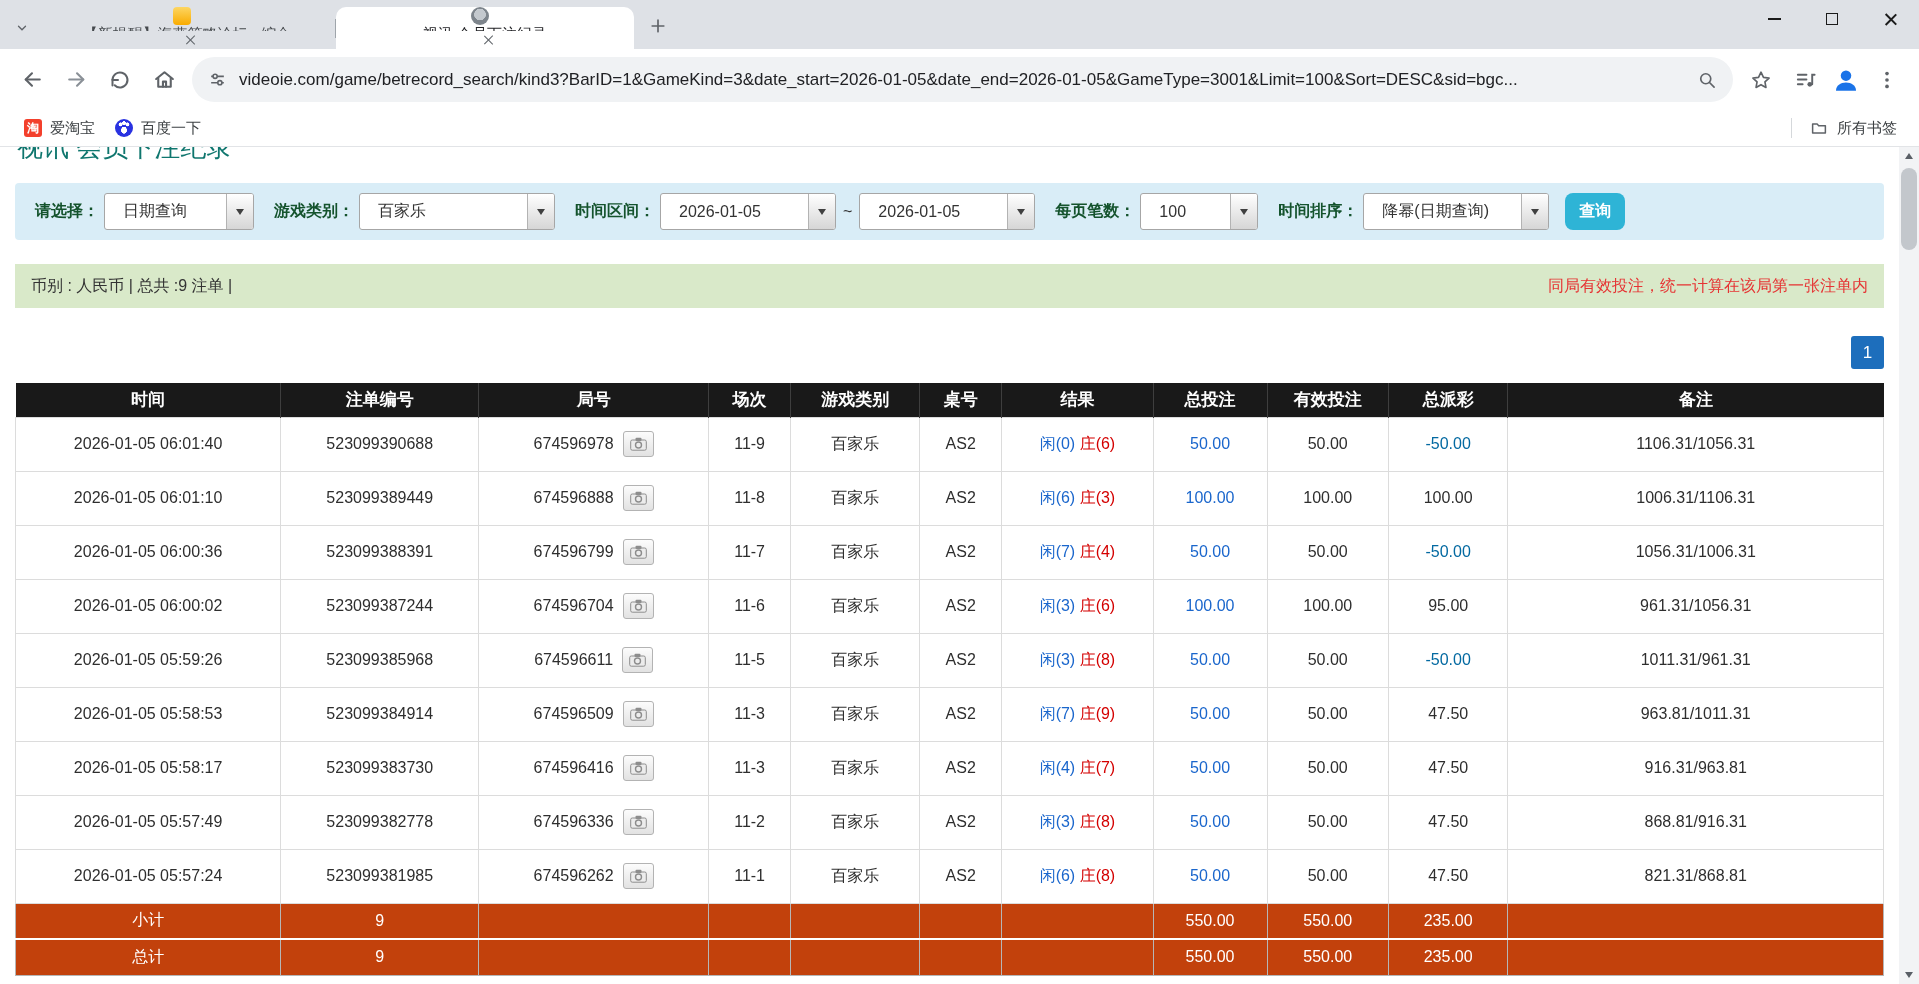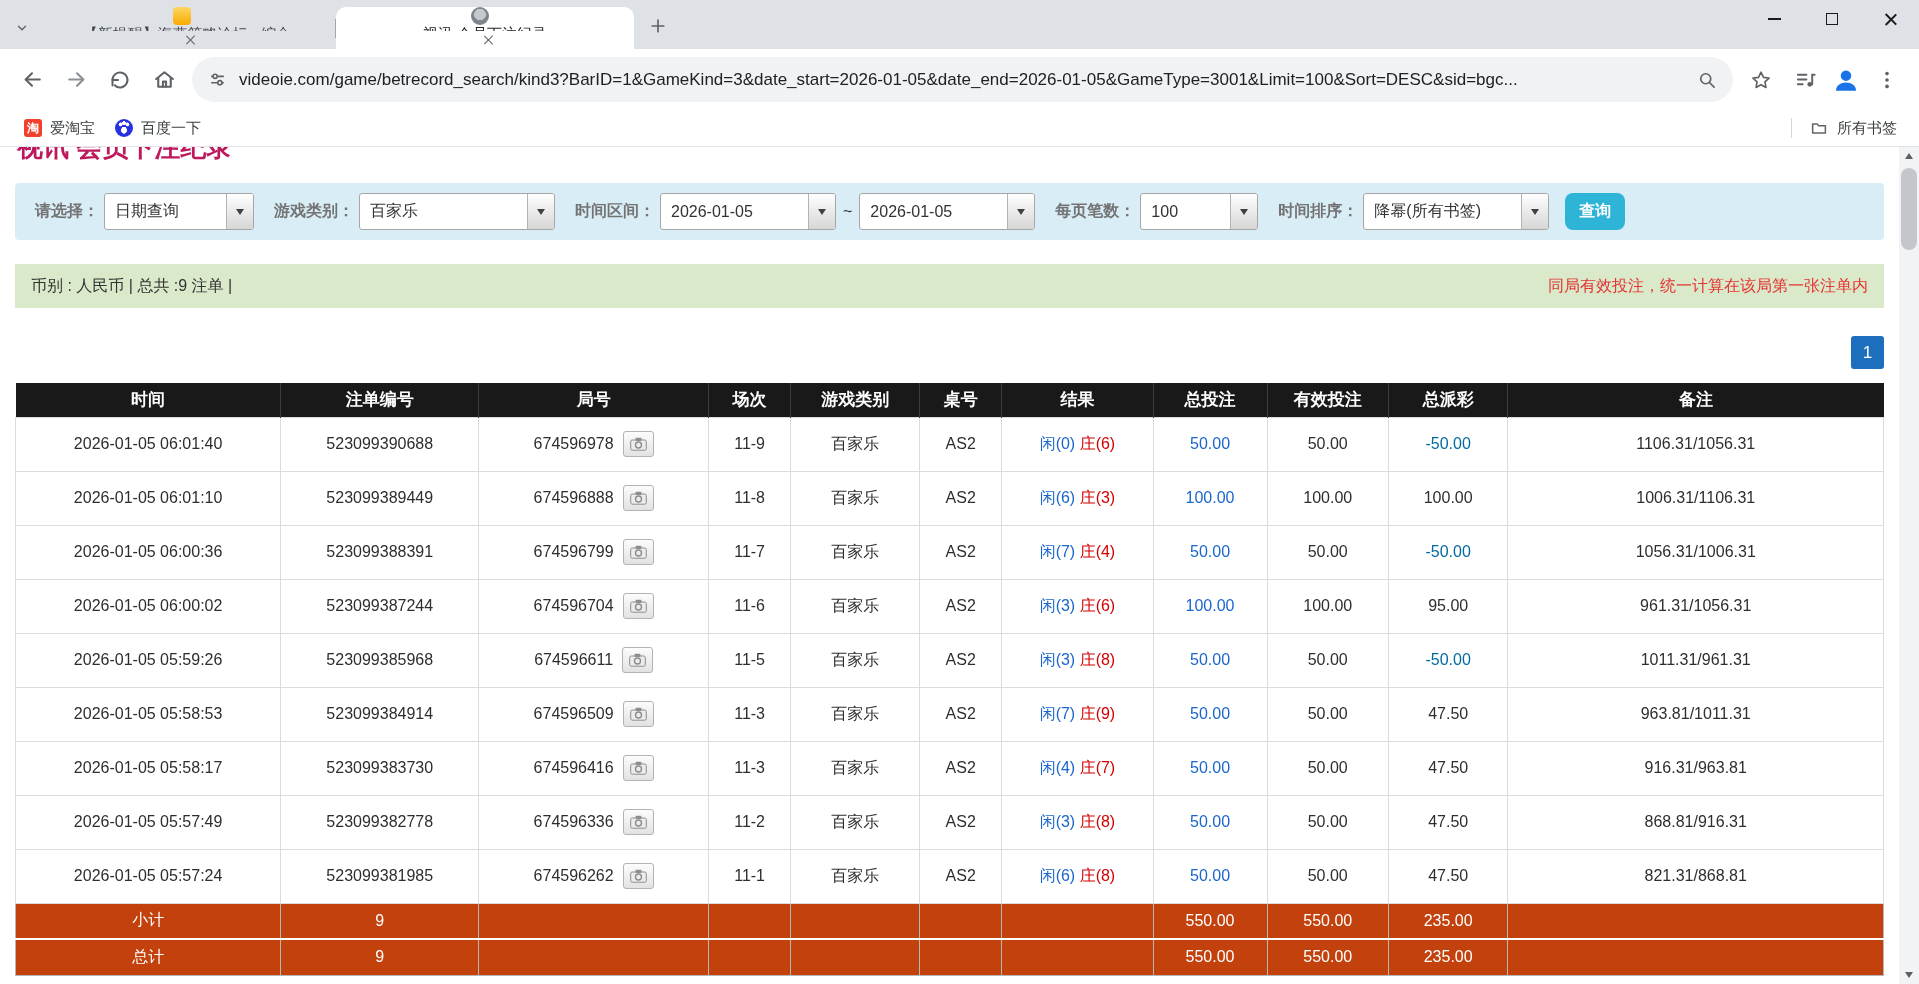--- a/index.html
+++ b/index.html
@@ -51,29 +51,29 @@
     radial-gradient(circle at 50% 23%,#fff 0 1.7px,transparent 2.2px),
     radial-gradient(circle at 69% 30%,#fff 0 1.7px,transparent 2.2px),
     radial-gradient(ellipse 4.5px 5.5px at 50% 62%,#fff 0 60%,transparent 66%),#2932e1;}
   .bm-spacer{flex:1;}
   .bm-divider{width:1px;height:20px;background:#d5d8db;margin:0 10px;}
   .all-bookmarks{display:flex;align-items:center;gap:9px;padding:0 8px;}
 
   
   .content{position:absolute;top:147px;left:0;width:1899px;height:837px;background:#fff;padding:0 15px;overflow:hidden;}
   .title-clip{height:16px;overflow:hidden;position:relative;}
-  .page-title{position:absolute;top:-17px;left:2px;font-size:26px;font-weight:bold;color:#be185d;white-space:nowrap;}
+  .page-title{position:absolute;top:-17px;left:2px;font-size:26px;font-weight:normal;color:#0f766e;white-space:nowrap;}
 
   .filter-bar{margin-top:20px;height:57px;background:#d9edf7;border-radius:4px;display:flex;align-items:center;padding:0 16px;}
   .filter-controls{display:contents;}
-  .f-label{font-size:16px;font-weight:bold;color:#737373;margin:0 5px 0 20px;white-space:nowrap;}
+  .f-label{font-size:16px;font-weight:bold;color:#14532d;margin:0 5px 0 20px;white-space:nowrap;}
   .f-label.f-sep{color:#333;font-weight:normal;margin:0 7px;}
   .filter-controls .f-label:first-child{margin-left:4px;}
   .combo{height:37px;background:#fff;border:1px solid #a6a6a6;border-radius:3px;display:inline-flex;align-items:stretch;overflow:hidden;flex:none;}
-  .combo-text{flex:1;min-width:0;font-size:16px;color:#333;display:flex;align-items:center;padding:0 10px;white-space:nowrap;overflow:hidden;}
+  .combo-text{flex:1;min-width:0;font-size:16px;color:#333;display:flex;align-items:center;padding:0 18px;white-space:nowrap;overflow:hidden;}
   .combo-btn{width:27px;border-left:1px solid #b3b3b3;background:linear-gradient(#fff,#d6d6d6);display:flex;align-items:center;justify-content:center;flex:none;}
   .tri{width:0;height:0;border-left:4.5px solid transparent;border-right:4.5px solid transparent;border-top:6px solid #404040;}
   .combo[data-ctl="query-type"]{width:150px;}
   .combo[data-ctl="game-kind"]{width:196px;}
   .combo[data-ctl="date-start"],.combo[data-ctl="date-end"]{width:176px;}
   .combo[data-ctl="page-size"]{width:118px;}
   .combo[data-ctl="sort-order"]{width:186px;}
   .search-btn{margin-left:16px;height:37px;padding:0 14px;background:#2eb4d6;border:none;border-radius:8px;color:#fff;font-size:16px;font-weight:bold;font-family:inherit;flex:none;}
 
   .summary-bar{margin-top:24px;height:44px;background:#d9e9c9;display:flex;align-items:center;justify-content:space-between;padding:0 16px;font-size:16px;color:#333;}
@@ -258,21 +258,21 @@
           <span class="combo-text">2026-01-05</span>
           <span class="combo-btn">
             <span class="tri"></span>
           </span>
         </div><span class="f-label">每页笔数：</span><div class="combo" data-ctl="page-size">
           <span class="combo-text">100</span>
           <span class="combo-btn">
             <span class="tri"></span>
           </span>
         </div><span class="f-label">时间排序：</span><div class="combo" data-ctl="sort-order">
-          <span class="combo-text">降幂(所有书签)</span>
+          <span class="combo-text">降幂(日期查询)</span>
           <span class="combo-btn">
             <span class="tri"></span>
           </span>
         </div></div>
     <button class="search-btn">查询</button>
   </div>
 
   <div class="summary-bar">
     <span class="summary-left">币别 : 人民币 | 总共 :9 注单 |</span>
     <span class="summary-right">同局有效投注，统一计算在该局第一张注单内</span>

